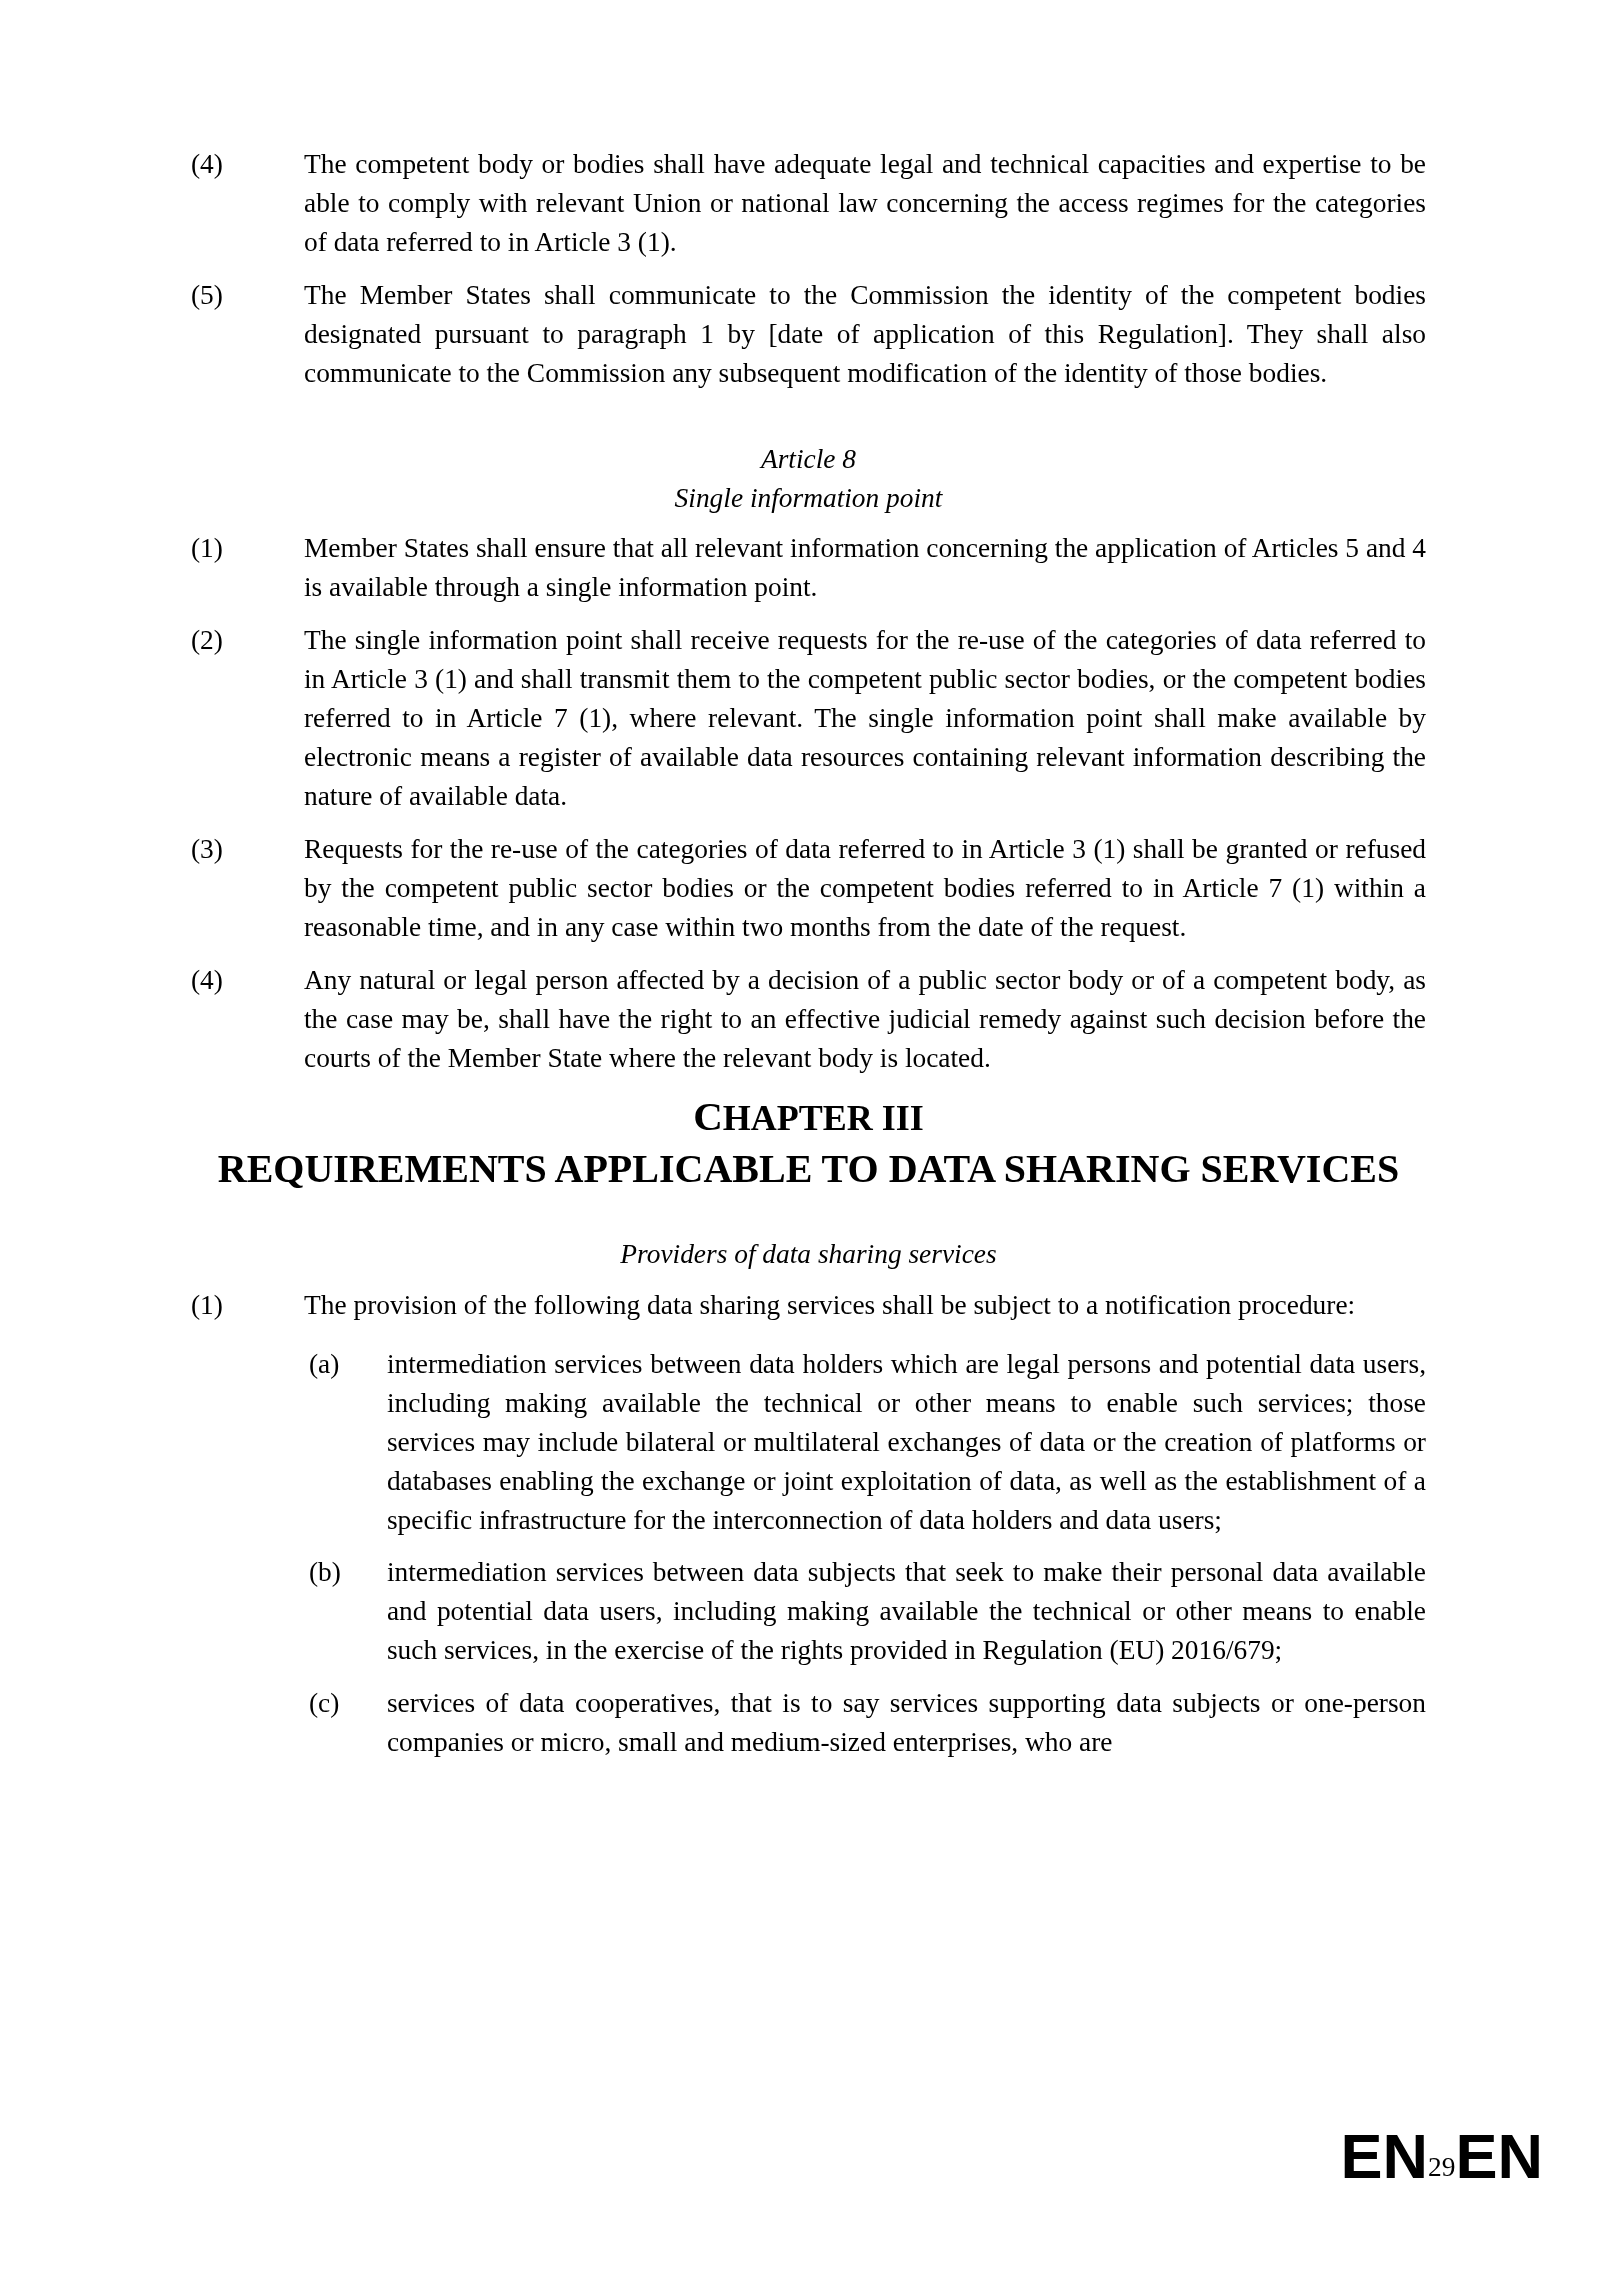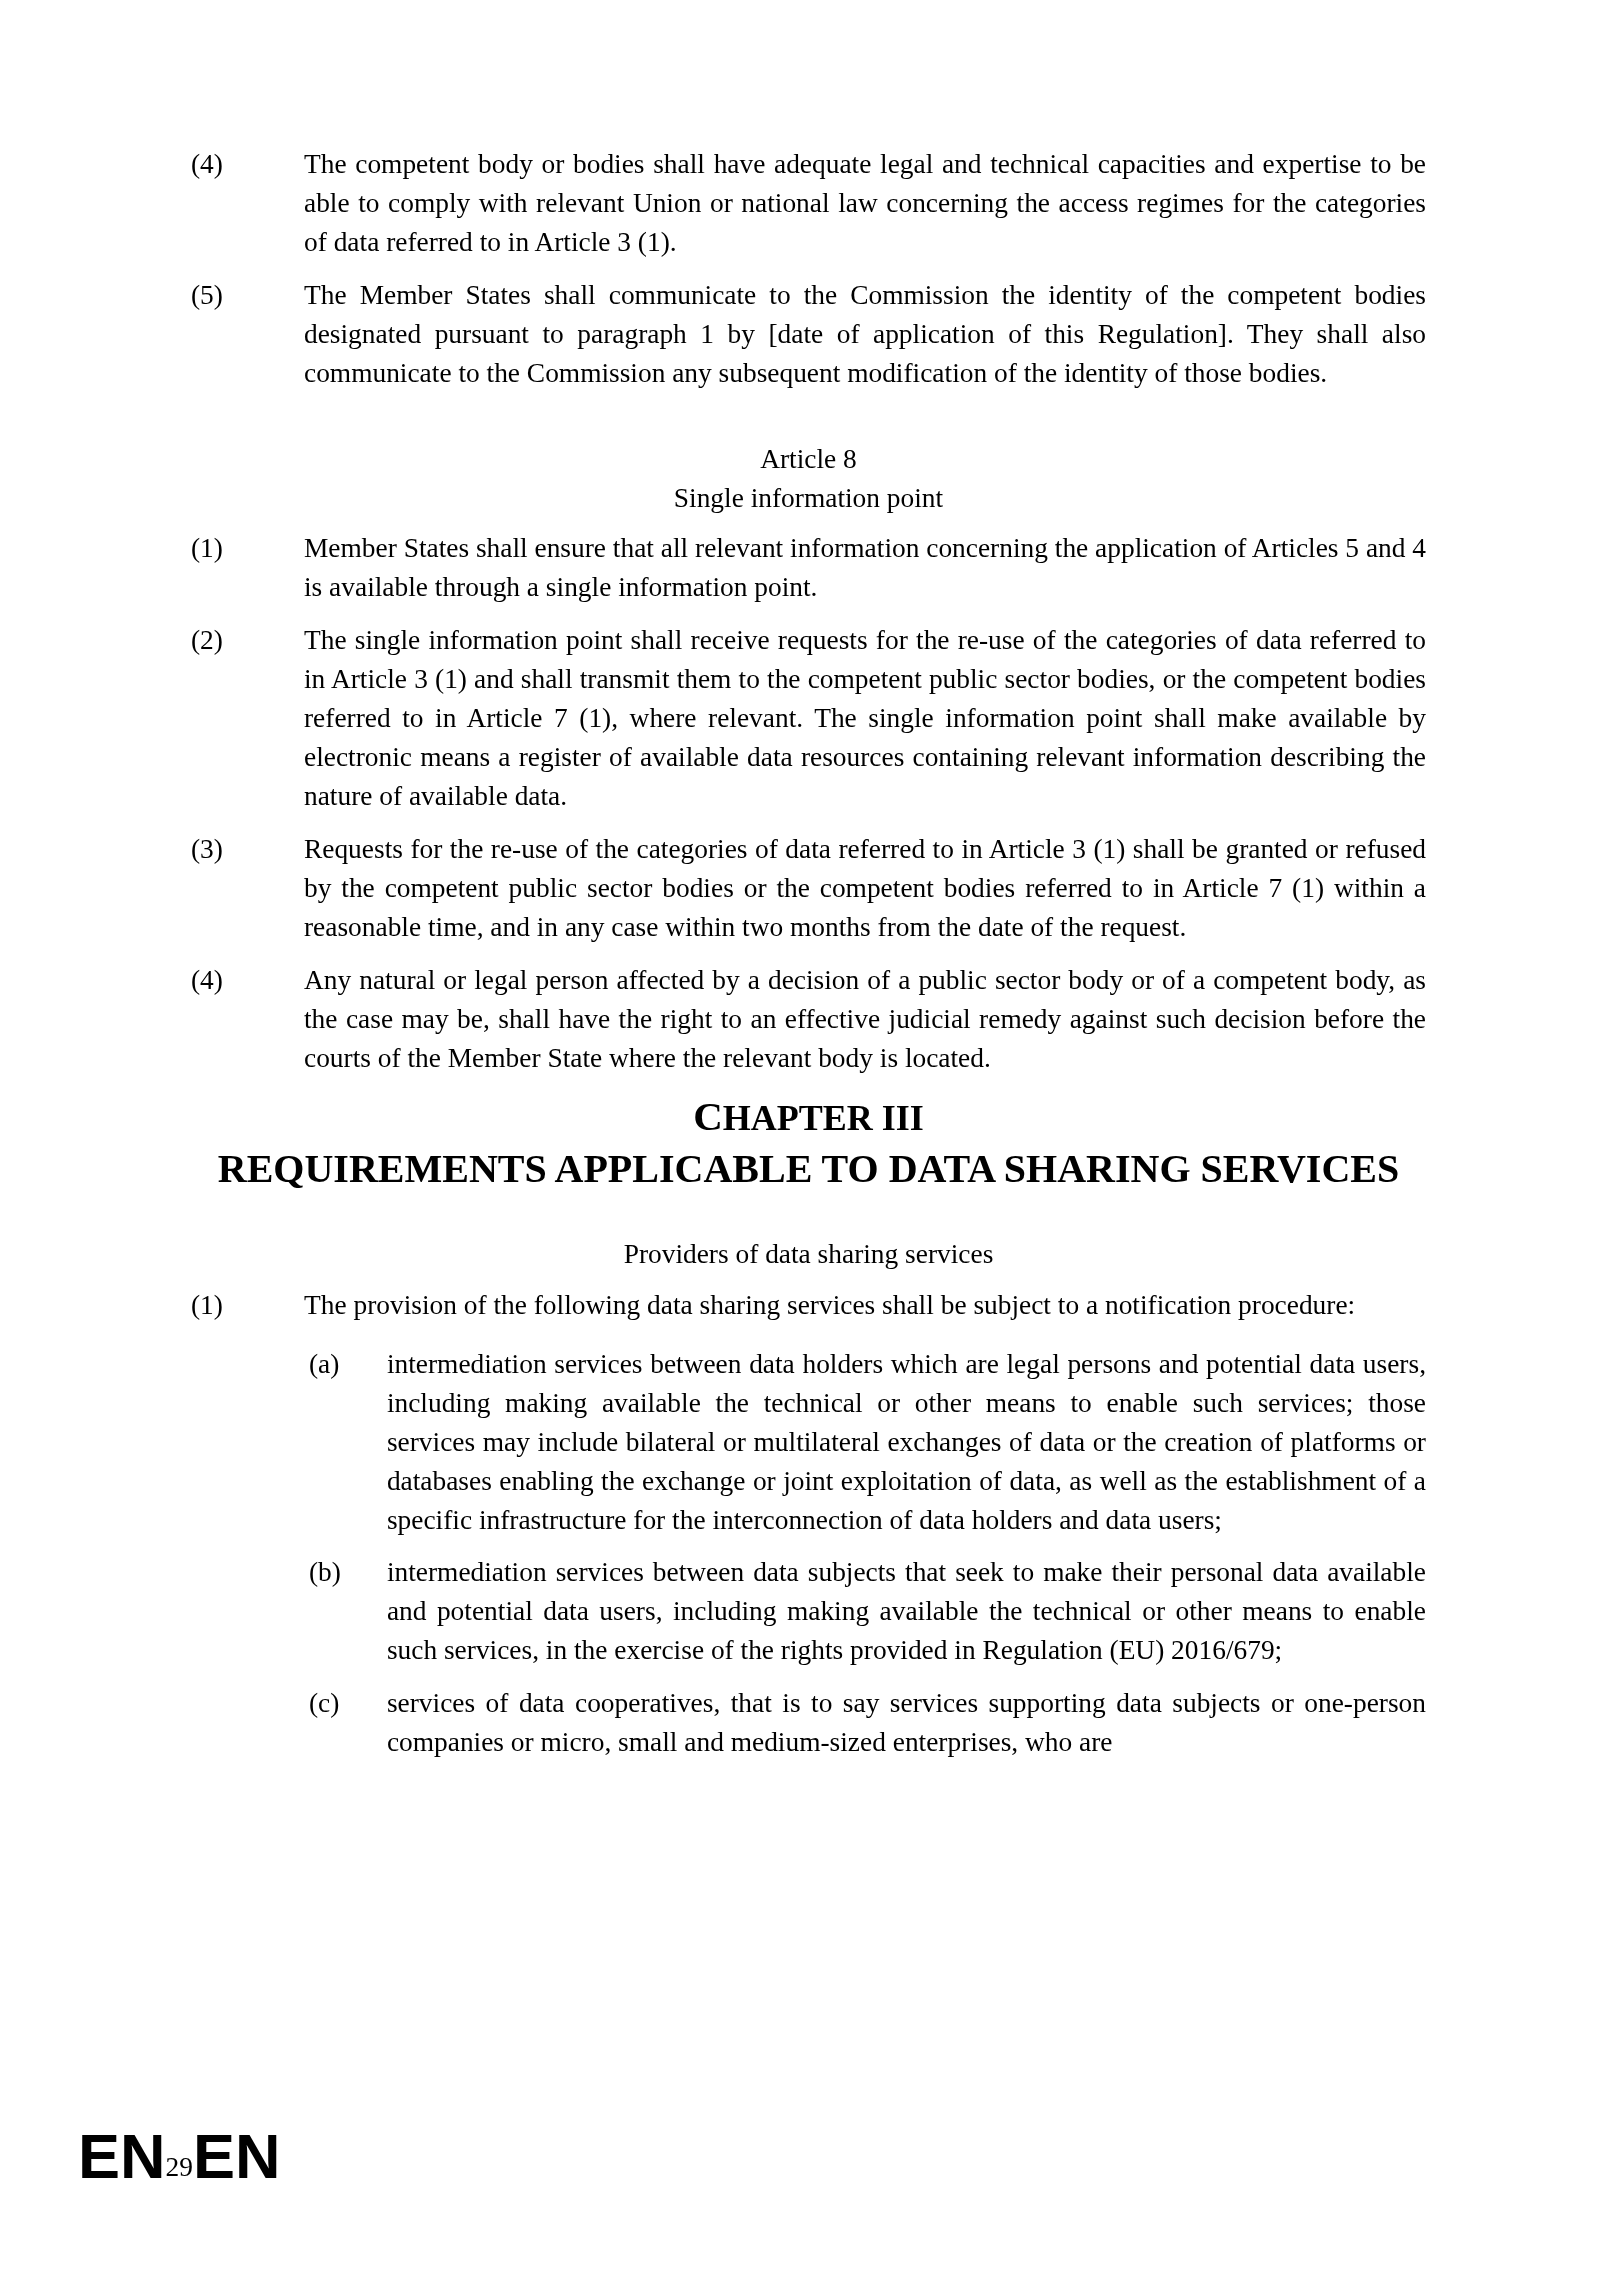--- a/index.html
+++ b/index.html
@@ -34,20 +34,21 @@
   .subitem {
     display: flex;
     margin-top: 13.7px;
   }
   .subitem:first-child { margin-top: 0; }
   .subitem .snum { flex: 0 0 78px; margin-left: 4.9px; }
   .subitem .sbody { flex: 1; text-align: justify; }
   
   .article-head {
     text-align: center;
+    font-style: italic;
     margin: 47px 0 11.8px 0;
   }
   .article-head .line { display: block; }
   
   .chapter-head {
     text-align: center;
     font-weight: bold;
     margin-top: 7.8px;
   }
   .chapter-title { line-height: 51px; }
@@ -59,21 +60,21 @@
     margin-top: 2px;
     font-weight: bold;
   }
   
   .footer {
     position: absolute;
     left: 78px;
     right: 78px;
     top: 2125px;
     display: flex;
-    justify-content: flex-start;
+    justify-content: flex-end;
     align-items: flex-start;
   }
   .footer-lang {
     font-family: "Liberation Sans", sans-serif;
     font-weight: bold;
     font-size: 63px;
     line-height: 1;
   }
   .footer-page {
     font-size: 27.4px;

